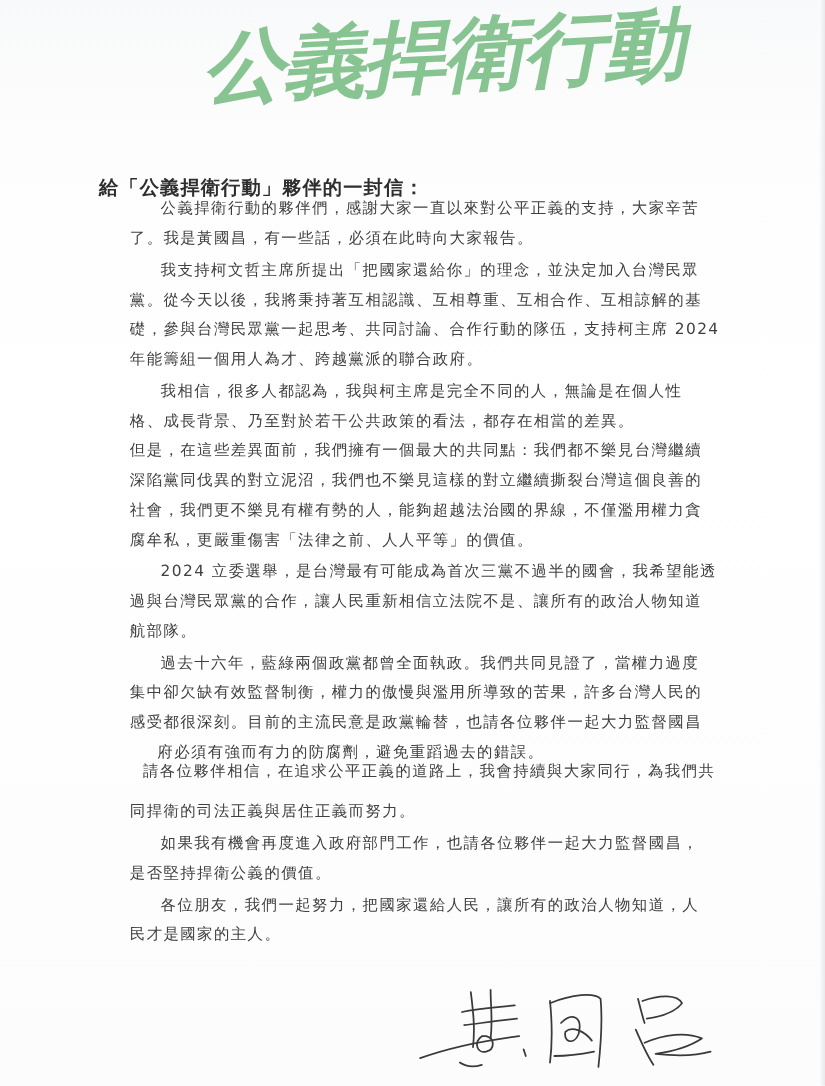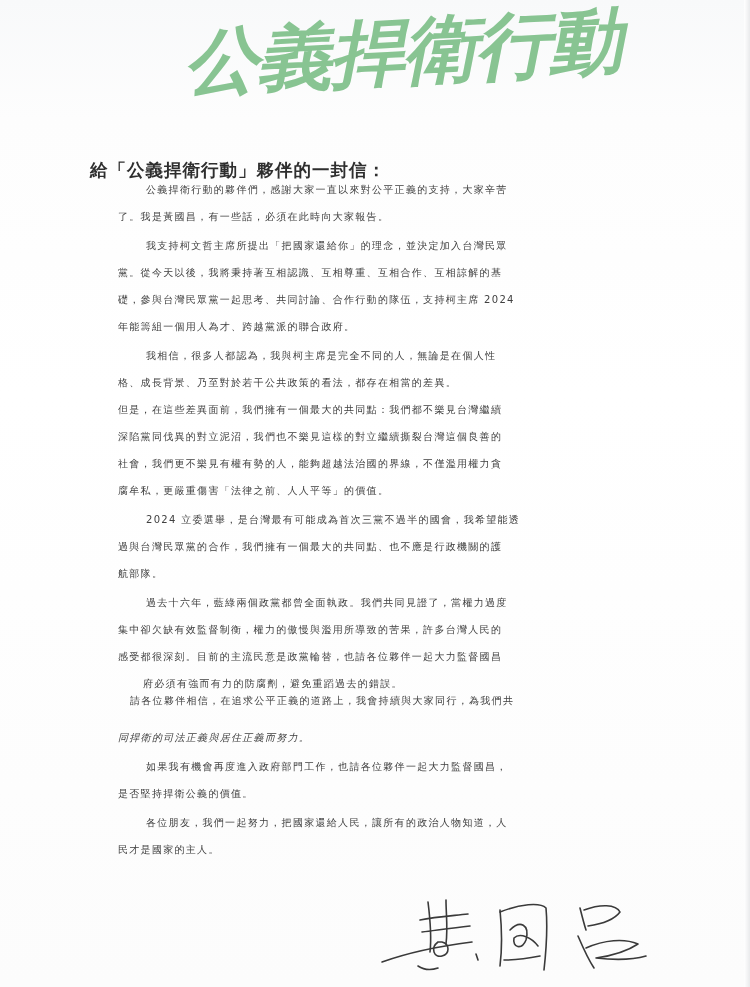--- a/index.html
+++ b/index.html
@@ -59,21 +59,21 @@
       white-space: nowrap;
     }
     .body-lines {
       position: absolute;
       left: 118px;
       top: 180px;
     }
     .line {
       position: absolute;
       white-space: nowrap;
-      font-size: 10px;
+      font-size: 14px;
       color: #404040;
       letter-spacing: 1.3px;
       line-height: 20px;
     }
     .signature {
       position: absolute;
       left: 380px;
       top: 890px;
       width: 270px;
       height: 85px;
@@ -98,28 +98,28 @@
     <div class="line" style="left:0px;  top:83px;">黨。從今天以後，我將秉持著互相認識、互相尊重、互相合作、互相諒解的基</div>
     <div class="line" style="left:0px;  top:110px;">礎，參與台灣民眾黨一起思考、共同討論、合作行動的隊伍，支持柯主席 2024</div>
     <div class="line" style="left:0px;  top:137px;">年能籌組一個用人為才、跨越黨派的聯合政府。</div>
     <div class="line" style="left:28px; top:166px;">我相信，很多人都認為，我與柯主席是完全不同的人，無論是在個人性</div>
     <div class="line" style="left:0px;  top:193px;">格、成長背景、乃至對於若干公共政策的看法，都存在相當的差異。</div>
     <div class="line" style="left:0px;  top:220px;">但是，在這些差異面前，我們擁有一個最大的共同點：我們都不樂見台灣繼續</div>
     <div class="line" style="left:0px;  top:247px;">深陷黨同伐異的對立泥沼，我們也不樂見這樣的對立繼續撕裂台灣這個良善的</div>
     <div class="line" style="left:0px;  top:274px;">社會，我們更不樂見有權有勢的人，能夠超越法治國的界線，不僅濫用權力貪</div>
     <div class="line" style="left:0px;  top:301px;">腐牟私，更嚴重傷害「法律之前、人人平等」的價值。</div>
     <div class="line" style="left:28px; top:330px;">2024 立委選舉，是台灣最有可能成為首次三黨不過半的國會，我希望能透</div>
-    <div class="line" style="left:0px;  top:357px;">過與台灣民眾黨的合作，我們擁有一個最大的共同點、也不應是行政機關的護</div>
+    <div class="line" style="left:0px;  top:357px;">過與台灣民眾黨的合作，讓人民重新相信立法院不是、讓所有的政治人物知道</div>
     <div class="line" style="left:0px;  top:384px;">航部隊。</div>
     <div class="line" style="left:28px; top:413px;">過去十六年，藍綠兩個政黨都曾全面執政。我們共同見證了，當權力過度</div>
     <div class="line" style="left:0px;  top:440px;">集中卻欠缺有效監督制衡，權力的傲慢與濫用所導致的苦果，許多台灣人民的</div>
     <div class="line" style="left:0px;  top:467px;">感受都很深刻。目前的主流民意是政黨輪替，也請各位夥伴一起大力監督國昌</div>
     <div class="line" style="left:0px;  top:494px;margin-left:25px;">府必須有強而有力的防腐劑，避免重蹈過去的錯誤。</div>
     <div class="line" style="left:0px;  top:511px;padding-left:12px;">請各位夥伴相信，在追求公平正義的道路上，我會持續與大家同行，為我們共</div>
-    <div class="line" style="left:0px;  top:548px;font-style:italic;">同捍衛的司法正義與居住正義而努力。</div>
+    <div class="line" style="left:0px;  top:548px;">同捍衛的司法正義與居住正義而努力。</div>
     <div class="line" style="left:28px; top:577px;">如果我有機會再度進入政府部門工作，也請各位夥伴一起大力監督國昌，</div>
     <div class="line" style="left:0px;  top:604px;">是否堅持捍衛公義的價值。</div>
     <div class="line" style="left:28px; top:633px;">各位朋友，我們一起努力，把國家還給人民，讓所有的政治人物知道，人</div>
     <div class="line" style="left:0px;  top:660px;">民才是國家的主人。</div>
   </div>
 
   <div class="signature">
     <svg width="270" height="85" viewBox="0 0 270 85" fill="none" stroke="#3a3a3a" stroke-width="1.6" stroke-linecap="round" stroke-linejoin="round">
 
       <path d="M2 72 C 30 62, 60 56, 92 52"></path>

